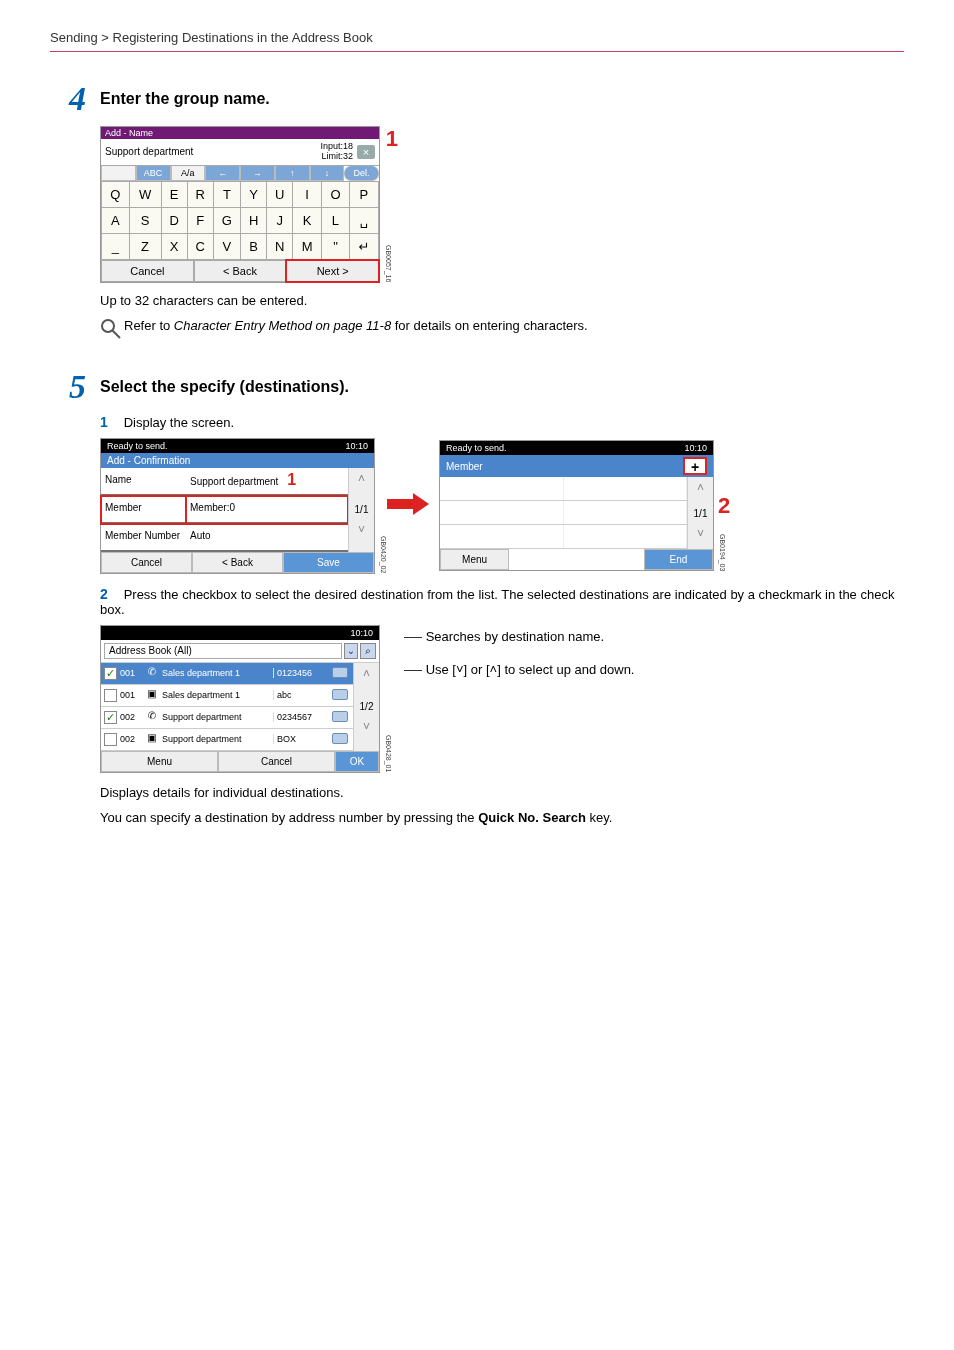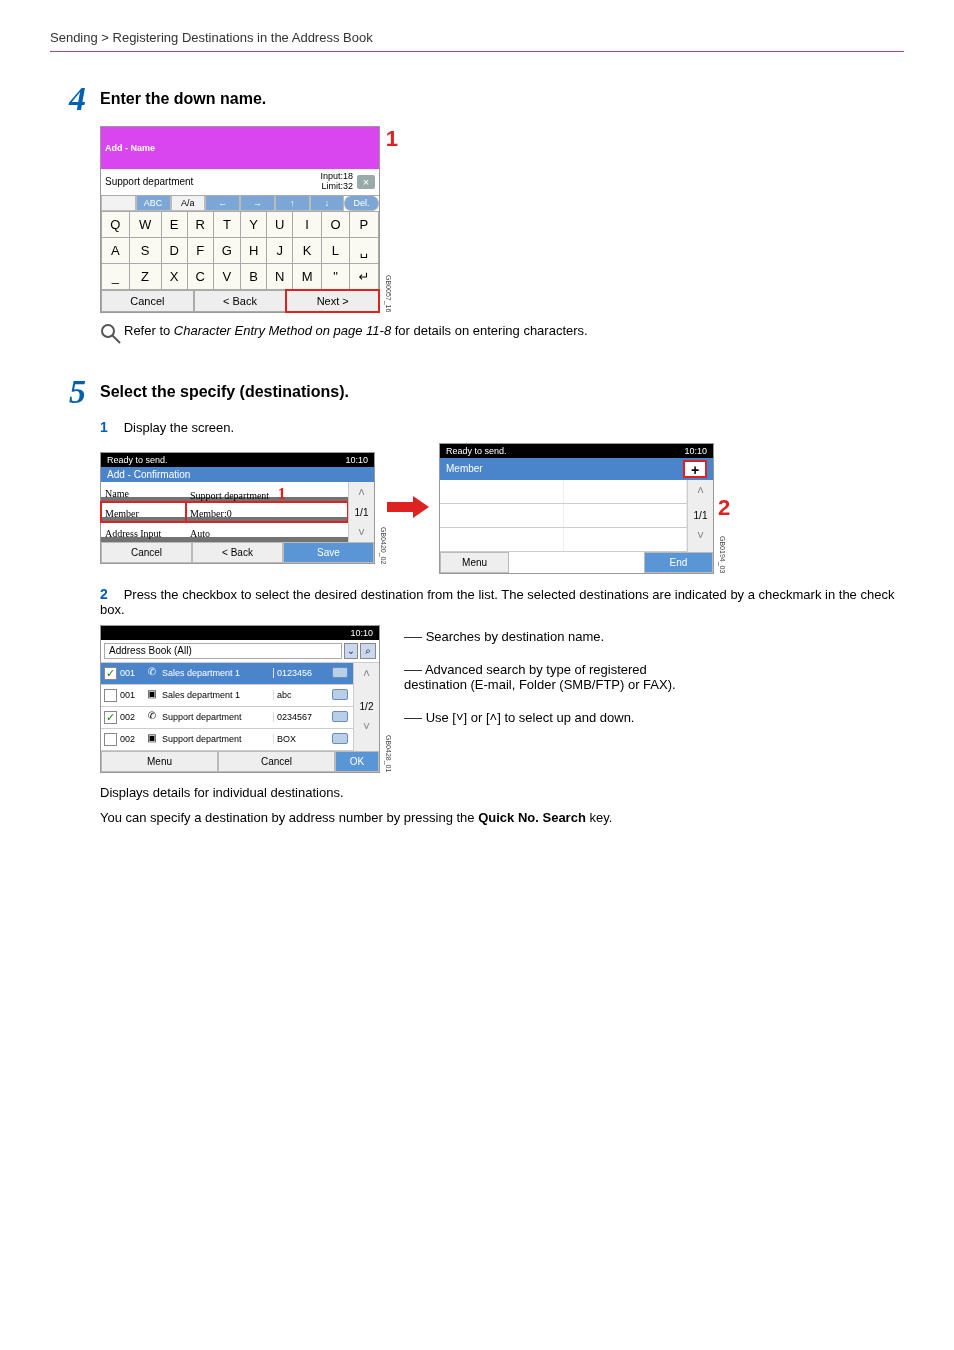--- a/index.html
+++ b/index.html
@@ -55,25 +55,24 @@
     vertical-align: top;
   }
   
   .kbd-panel {
     width: 280px;
     background: #fff;
     border: 1px solid #999;
     font-size: 10px;
   }
   .kbd-header {
-    background: #d946ef;
-    color: #fff;
-    padding: 16px 4px;
+    background: #701a75;
+    color: #fff;
+    padding: 1px 4px;
     font-size: 9px;
-    font-weight: bold;
   }
   .kbd-top {
     display: flex;
     align-items: center;
     padding: 3px 4px;
     border-bottom: 1px solid #aaa;
   }
   .kbd-entry {
     flex: 1;
     font-size: 10px;
@@ -195,26 +194,25 @@
     padding: 2px 6px;
     font-size: 10px;
   }
   .conf-body {
     display: flex;
   }
   .conf-labels {
     width: 85px;
   }
   .conf-labels div, .conf-vals div {
-    height: 20px;
+    height: 28px;
     line-height: 24px;
     padding: 0 4px;
-    border-bottom: 5px solid #737373;
-    font-size: 10px;
-    font-family: Liberation Serif, serif;
+    border-bottom: 2px solid #737373;
+    font-size: 10px;
   }
   .conf-vals {
     flex: 1;
   }
   .conf-labels .hl, .conf-vals .hl {
     outline: 2px solid #d22;
     outline-offset: -1px;
   }
   .conf-side {
     width: 26px;
@@ -467,21 +465,21 @@
 </style>
 </head>
 <body>
 
 <div class="page">
   <div class="breadcrumb">Sending &gt; Registering Destinations in the Address Book</div>
   <hr class="hr-accent">
 
   <div class="step-row">
     <div class="big-step">4</div>
-    <div class="step-title">Enter the down name.</div>
+    <div class="step-title">Enter the group name.</div>
   </div>
 
   <div class="content-indent">
     <div class="panel-wrap">
       <div class="kbd-panel panel">
         <div class="kbd-header">Add - Name</div>
         <div class="kbd-top">
           <div class="kbd-entry">Support department</div>
           <div class="kbd-limit">
             <div>Input:18</div>
@@ -544,20 +542,21 @@
         <div class="kbd-bottom">
           <div>Cancel</div>
           <div>&lt; Back</div>
           <div class="next">Next &gt;</div>
         </div>
       </div>
       <span class="gb-label">GB0057_16</span>
     </div>
     <span class="callout-1">1</span>
 
+    <div class="body-text">Up to 32 characters can be entered.</div>
 
     <div class="note-row">
       <div class="note-icon">
         <svg width="22" height="22" viewBox="0 0 22 22">
           <circle cx="8" cy="8" r="6" fill="none" stroke="#555" stroke-width="2"></circle>
           <line x1="12" y1="12" x2="20" y2="20" stroke="#555" stroke-width="2"></line>
         </svg>
       </div>
       <div>
         <span>Refer to </span><i>Character Entry Method on page 11-8</i><span> for details on entering characters.</span>
@@ -582,21 +581,21 @@
         <div class="conf-panel">
           <div class="conf-hdr1">
             <span>Ready to send.</span>
             <span>10:10</span>
           </div>
           <div class="conf-hdr2">Add - Confirmation</div>
           <div class="conf-body">
             <div class="conf-labels">
               <div>Name</div>
               <div class="hl">Member</div>
-              <div>Address Input</div>
+              <div>Member Number</div>
             </div>
             <div class="conf-vals">
               <div>
                 <span>Support department</span>
                 <span style="color:#d22;font-weight:bold;font-size:16px;padding-left:6px;">1</span>
               </div>
               <div class="hl">Member:0</div>
               <div>Auto</div>
             </div>
             <div class="conf-side">
@@ -727,23 +726,20 @@
           </div>
         </div>
         <span class="gb-label">GB0428_01</span>
       </div>
 
       <div class="side-notes">
         <p>
           <span class="line-connector"></span> <span>Searches by destination name.</span>
         </p>
         <p>
-          <span class="line-connector"></span> <span>Advanced search by type of registered destination (E-mail, Folder (SMB/FTP) or FAX).</span>
-        </p>
-        <p>
           <span class="line-connector"></span>
           <span>Use [</span><span class="vchev">˅</span><span>] or [</span><span class="vchev">˄</span><span>] to select up and down.</span>
         </p>
       </div>
     </div>
 
     <div class="body-text">Displays details for individual destinations.</div>
     <div class="body-text">
       <span>You can specify a destination by address number by pressing the </span><b>Quick No. Search</b><span> key.</span>
     </div>

